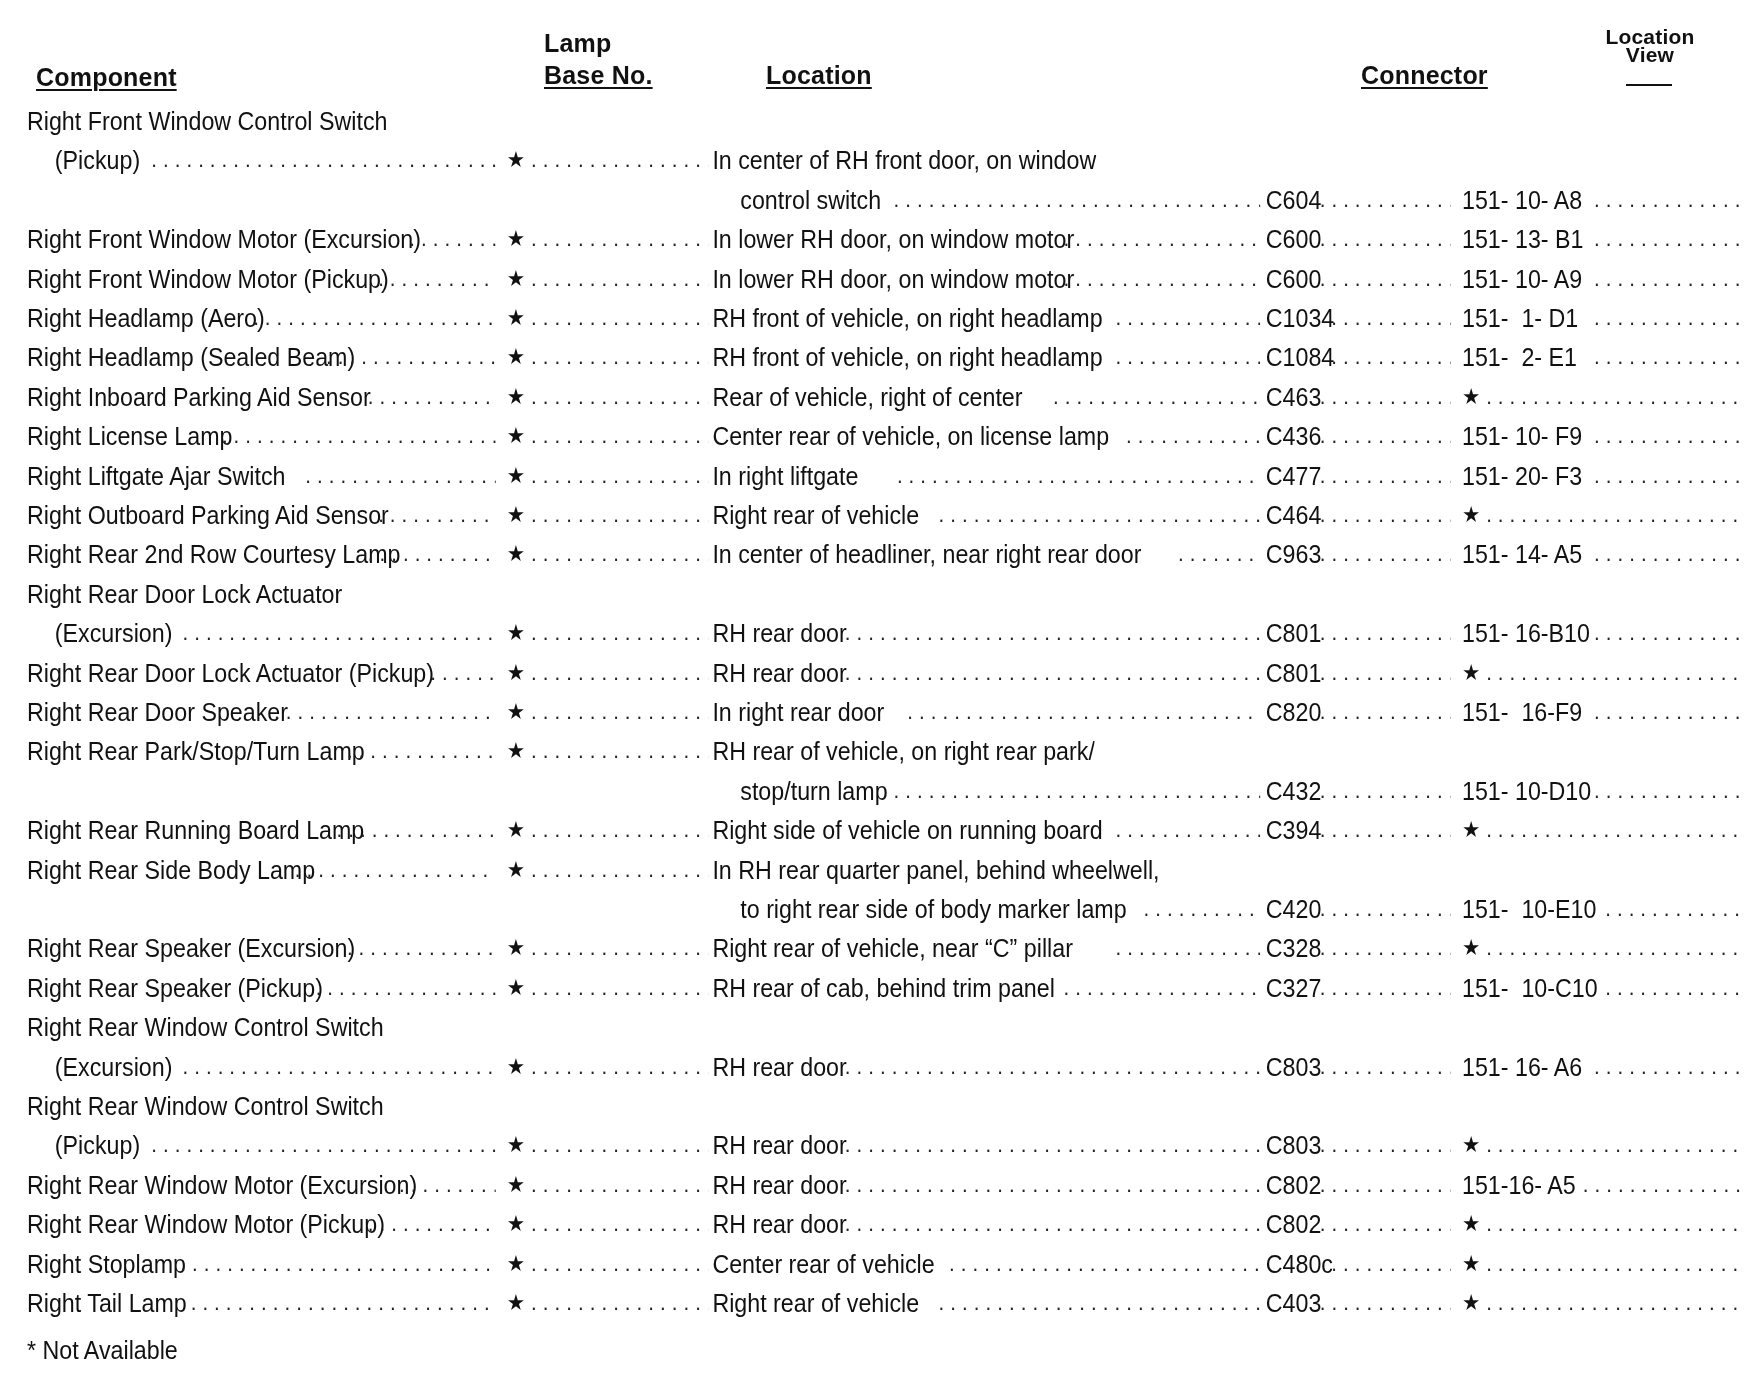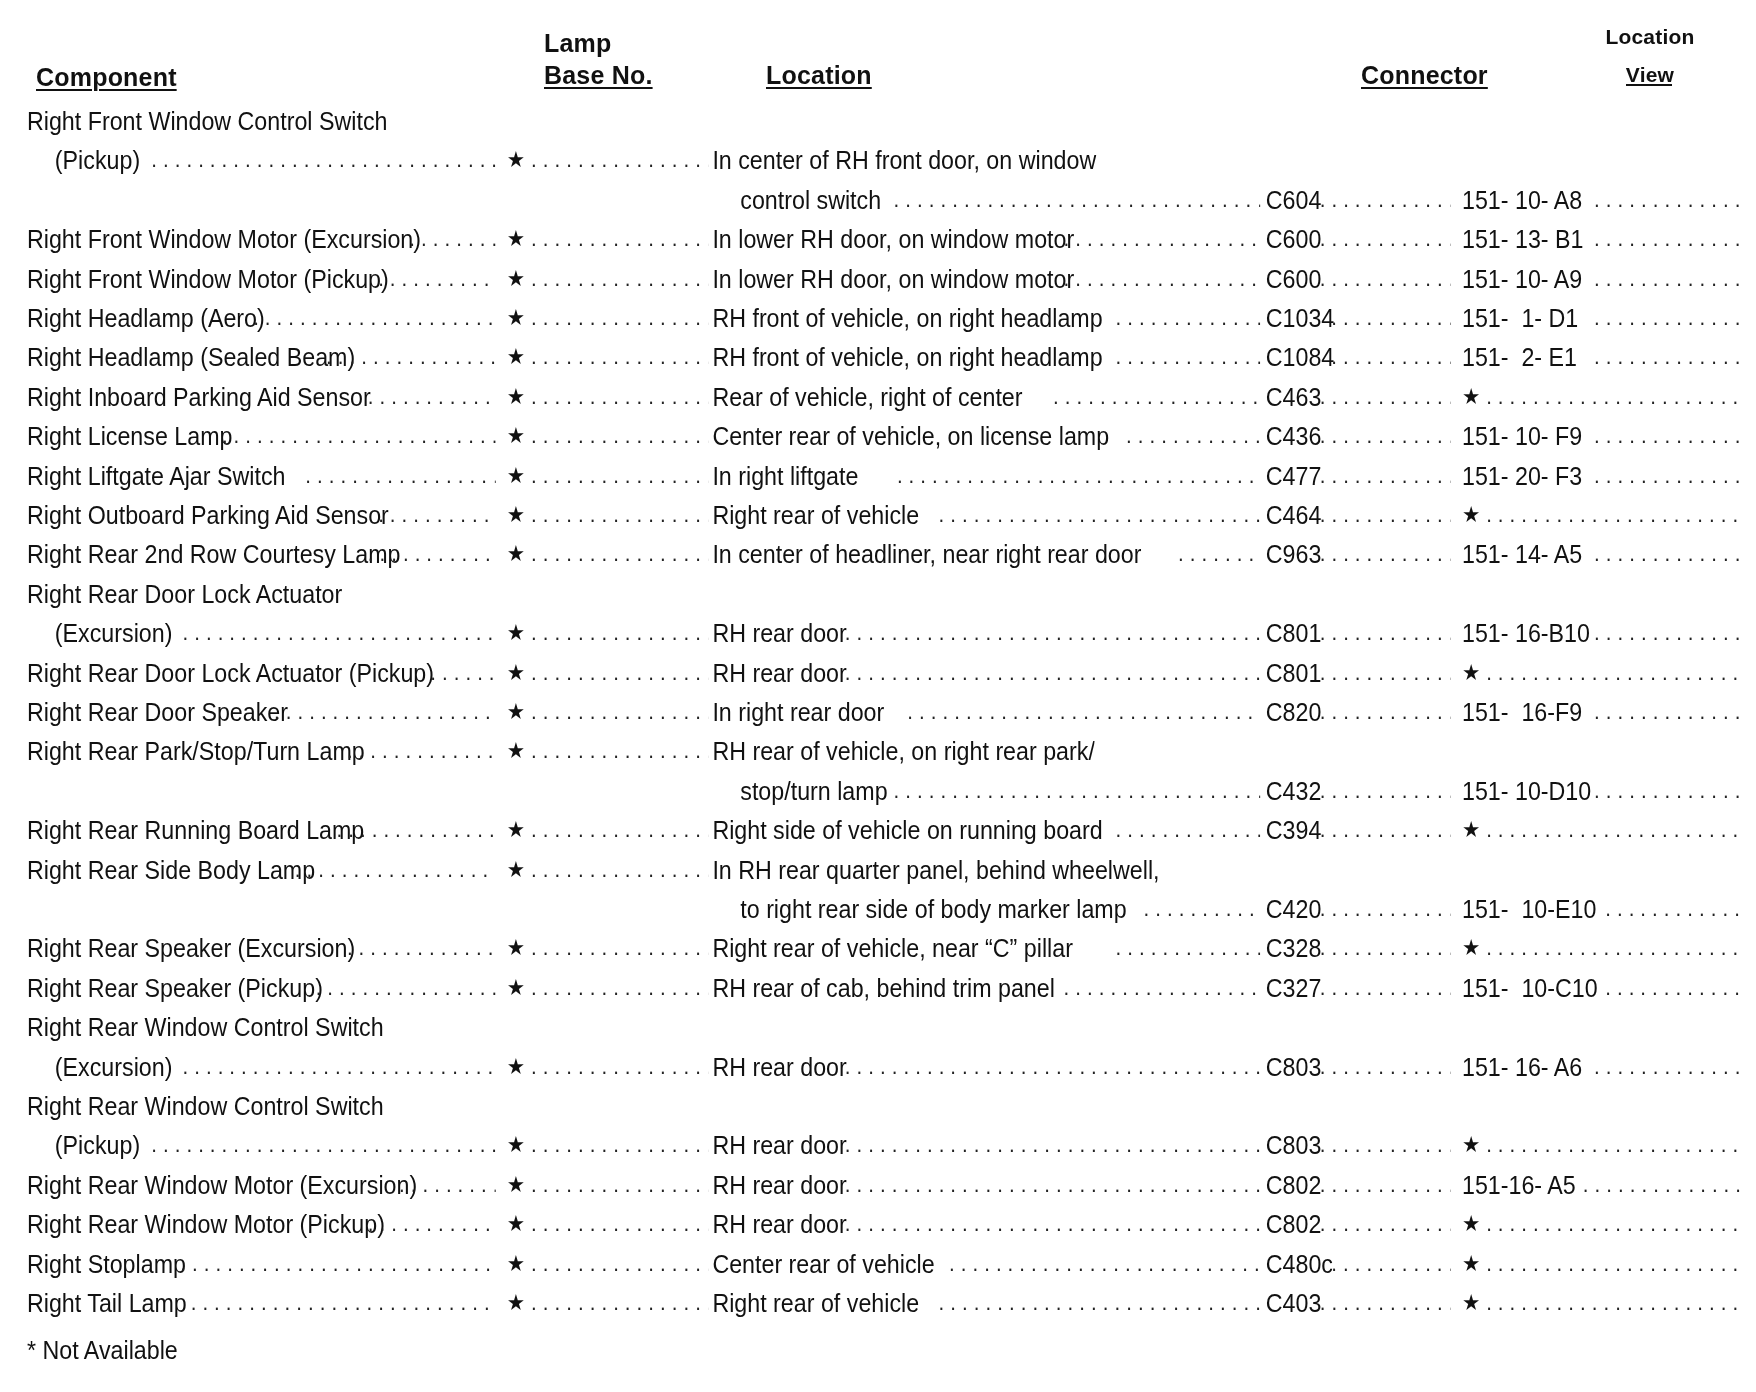--- a/index.html
+++ b/index.html
@@ -30,21 +30,21 @@
 </style>
 </head>
 <body>
 
 <div class="hdr hdr-u" style="left:36px; top:62px;">Component</div>
 <div class="hdr" style="left:544px; top:28px;">Lamp</div>
 <div class="hdr hdr-u" style="left:544px; top:60px;">Base No.</div>
 <div class="hdr hdr-u" style="left:766px; top:60px;">Location</div>
 <div class="hdr hdr-u" style="left:1361px; top:60px;">Connector</div>
 <div class="hdr hdr-small" style="left:1590px; top:24px; width:120px;">Location</div>
-<div class="hdr hdr-small" style="left:1590px; top:62px; width:120px;text-align:center;">View</div>
+<div class="hdr hdr-small" style="left:1590px; top:42px; width:120px;text-align:center;">View</div>
 <div class="lv-rule" style="left:1626px; top:84px; width:46px;"></div>
 
 <div id="table">
     <div class="line" style="top:103px;">
       <span class="cell" style="left:29px;">Right Front Window Control Switch</span>
     </div>
     <div class="line" style="top:142.4px;">
       <span class="cell" style="left:59px;">(Pickup)</span>
       <span class="dots" style="left:162.6px; width:370.4px;">................................................................................................</span>
       <span class="cell star" style="left:545px;">★</span>

